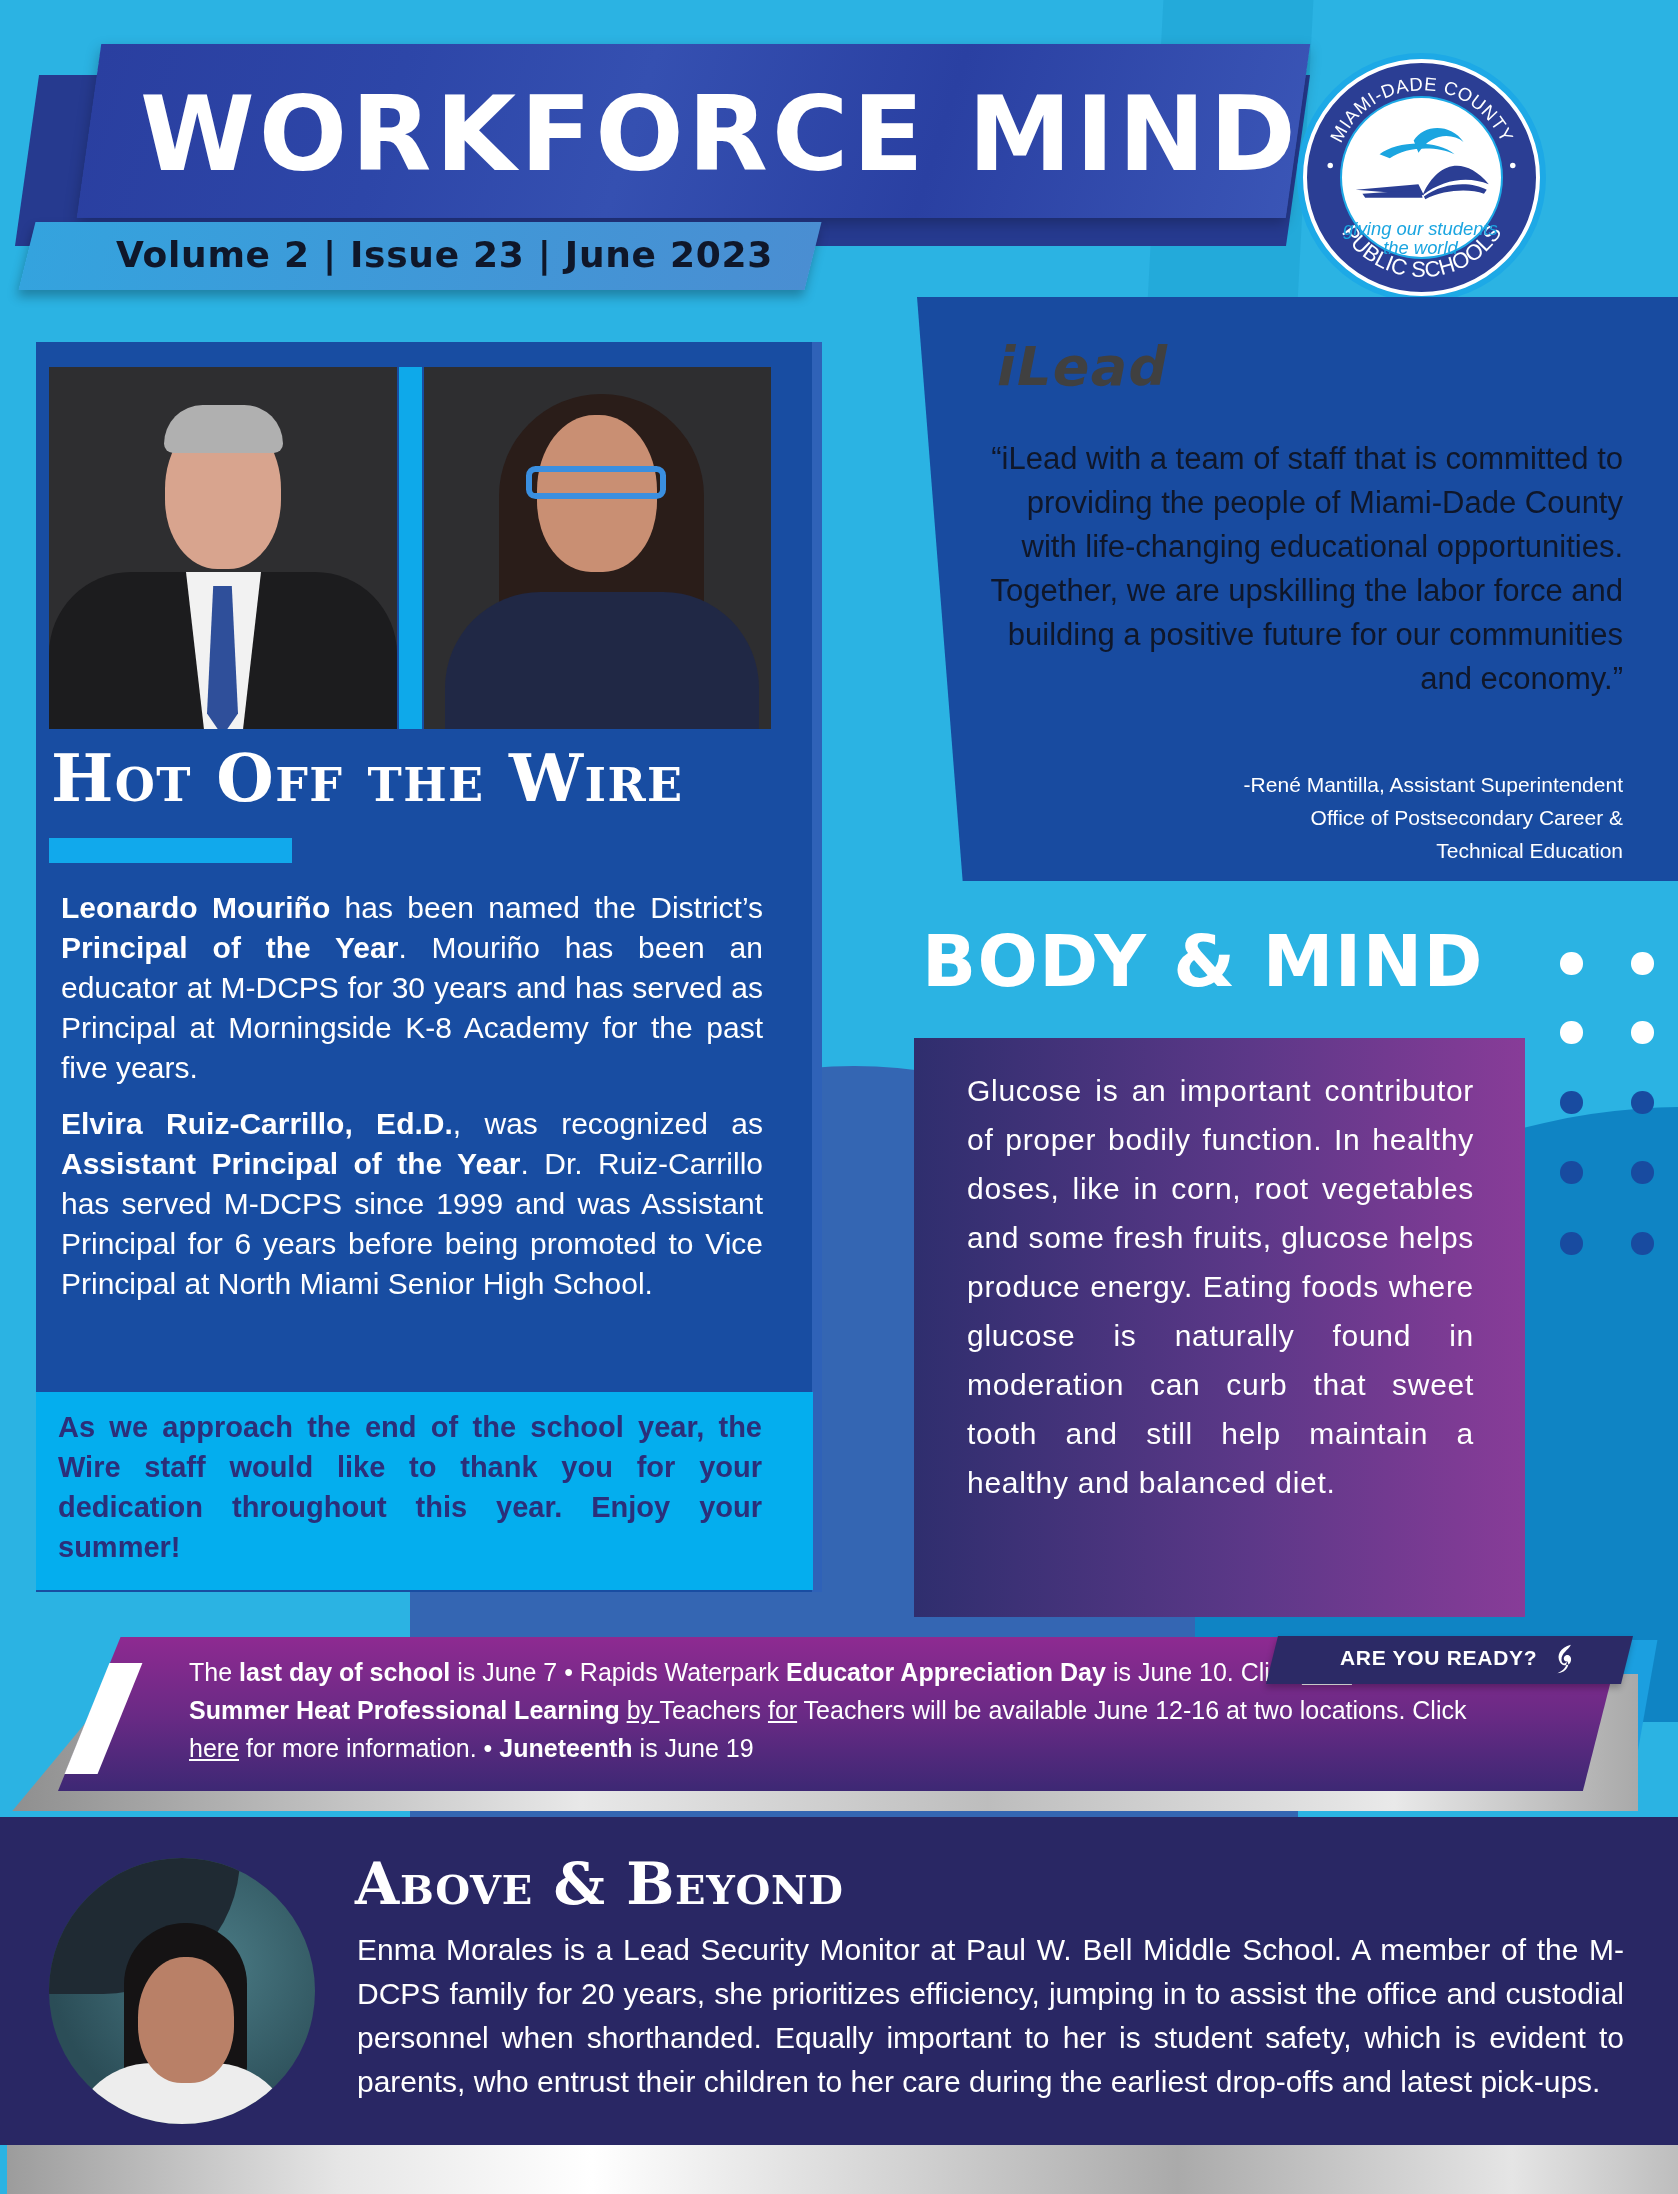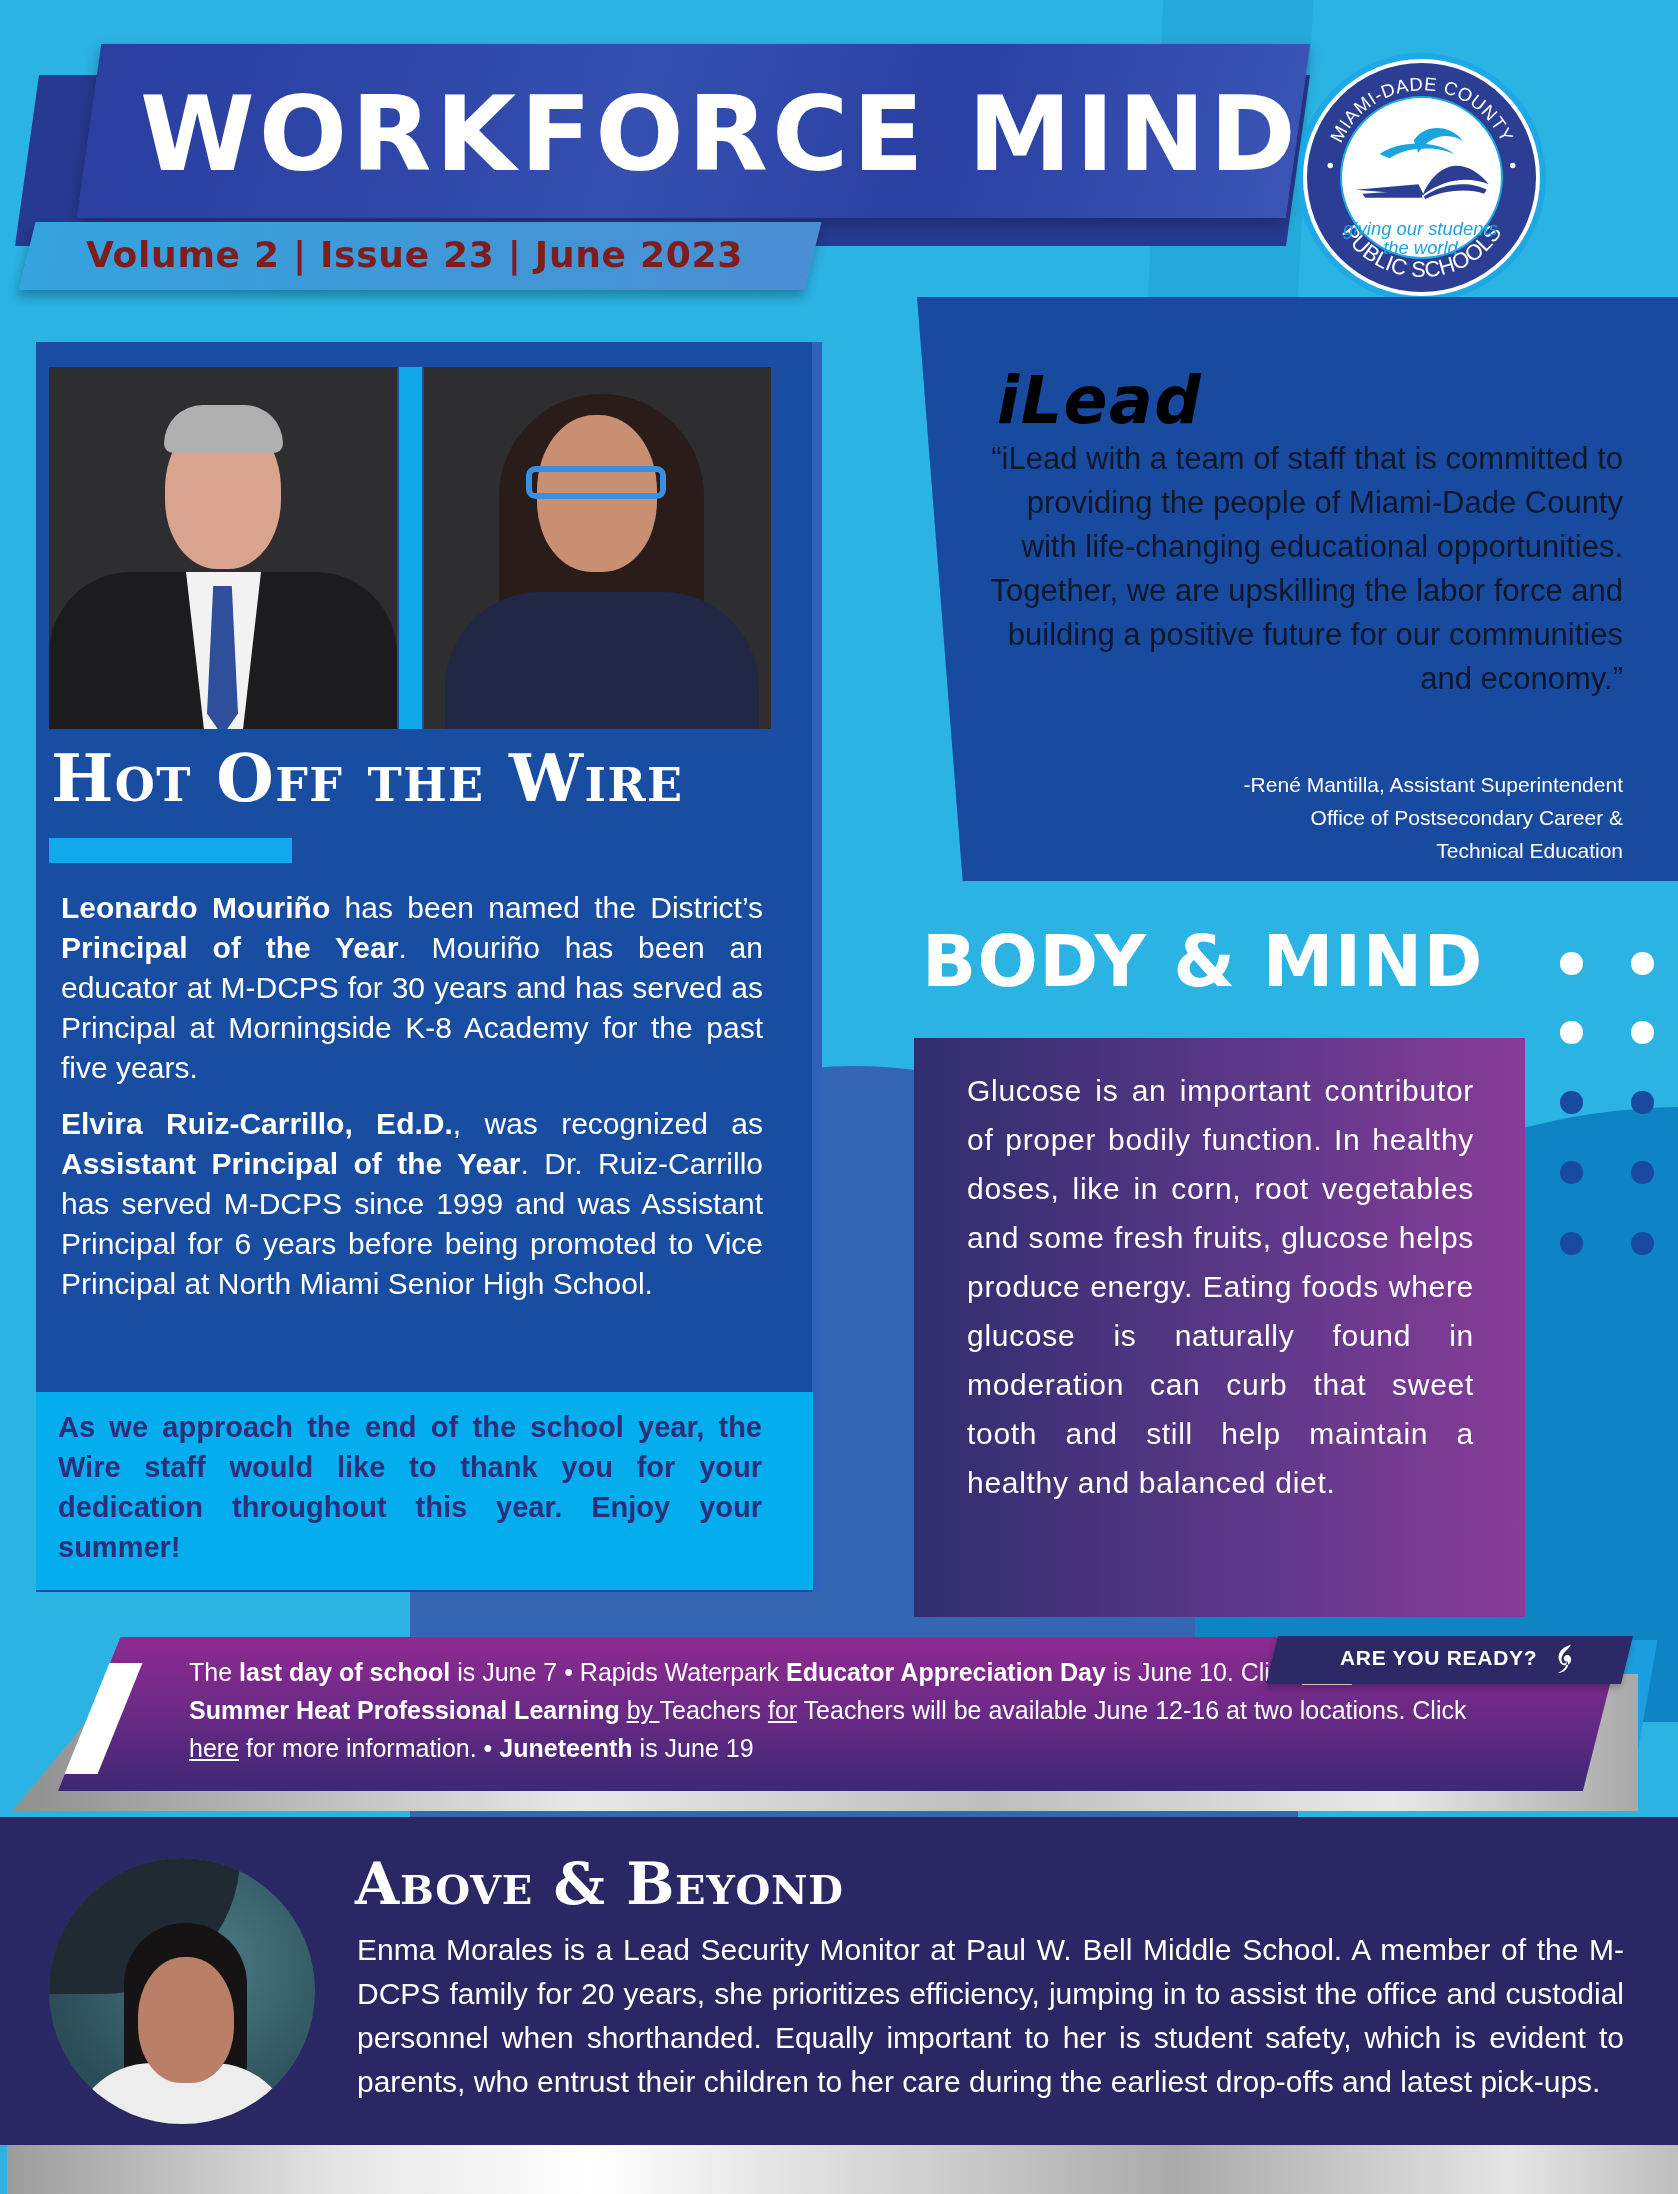--- a/index.html
+++ b/index.html
@@ -39,23 +39,23 @@
     font-family: "DejaVu Sans", sans-serif; font-weight: bold;
     font-size: 104px; letter-spacing: 4.1px; line-height: 1; color: #fff;
   }
   .issue-bar {
     left: 27px; top: 222px; width: 786px; height: 68px;
     background: linear-gradient(90deg, #34a3de, #4a8ed2);
     transform: skewX(-14deg);
     box-shadow: 0 6.8px 11px rgba(0,0,0,.28);
   }
   .issue-text {
-    left: 86px; top: 234px;
+    left: 116px; top: 234px;
     font-family: "DejaVu Sans", sans-serif; font-weight: bold;
-    font-size: 36px; color: #7f1d1d; letter-spacing: 0.7px;
+    font-size: 36px; color: #0f172a; letter-spacing: 0.7px;
   }
 
   
   .logo {
     left: 1297px; top: 53px; width: 249px; height: 249px; border-radius: 50%;
     background: #1da9e6; padding: 6.1px;
   }
   .logo-ring {
     width: 100%; height: 100%; border-radius: 50%; background: #2b3e94;
     border: 4.1px solid #fff; position: relative;
@@ -100,21 +100,21 @@
   .hot-strip { left: 812px; top: 342px; width: 9.6px; height: 1250px; background: #2f62b8; }
 
   
   .ilead-panel {
     left: 917px; top: 297px; width: 761px; height: 584px;
     background: #184ba0;
     clip-path: polygon(0 0, 100% 0, 100% 100%, 6% 100%);
   }
   .ilead-title {
     left: 997px; top: 335px; font-family: "DejaVu Sans", sans-serif; font-weight: bold;
-    font-style: italic; font-size: 65px; color: #000000; letter-spacing: 1.4px; margin-top: 28px;
+    font-style: italic; font-size: 54px; color: #404040; letter-spacing: 1.4px;
   }
   .ilead-quote {
     left: 984px; top: 437px; width: 639px; text-align: right;
     font-size: 31px; line-height: 44px; color: #0f172a;
   }
   .ilead-attrib {
     left: 1066px; top: 768px; width: 557px; text-align: right;
     font-size: 21px; line-height: 33px; color: #fff;
   }
 

